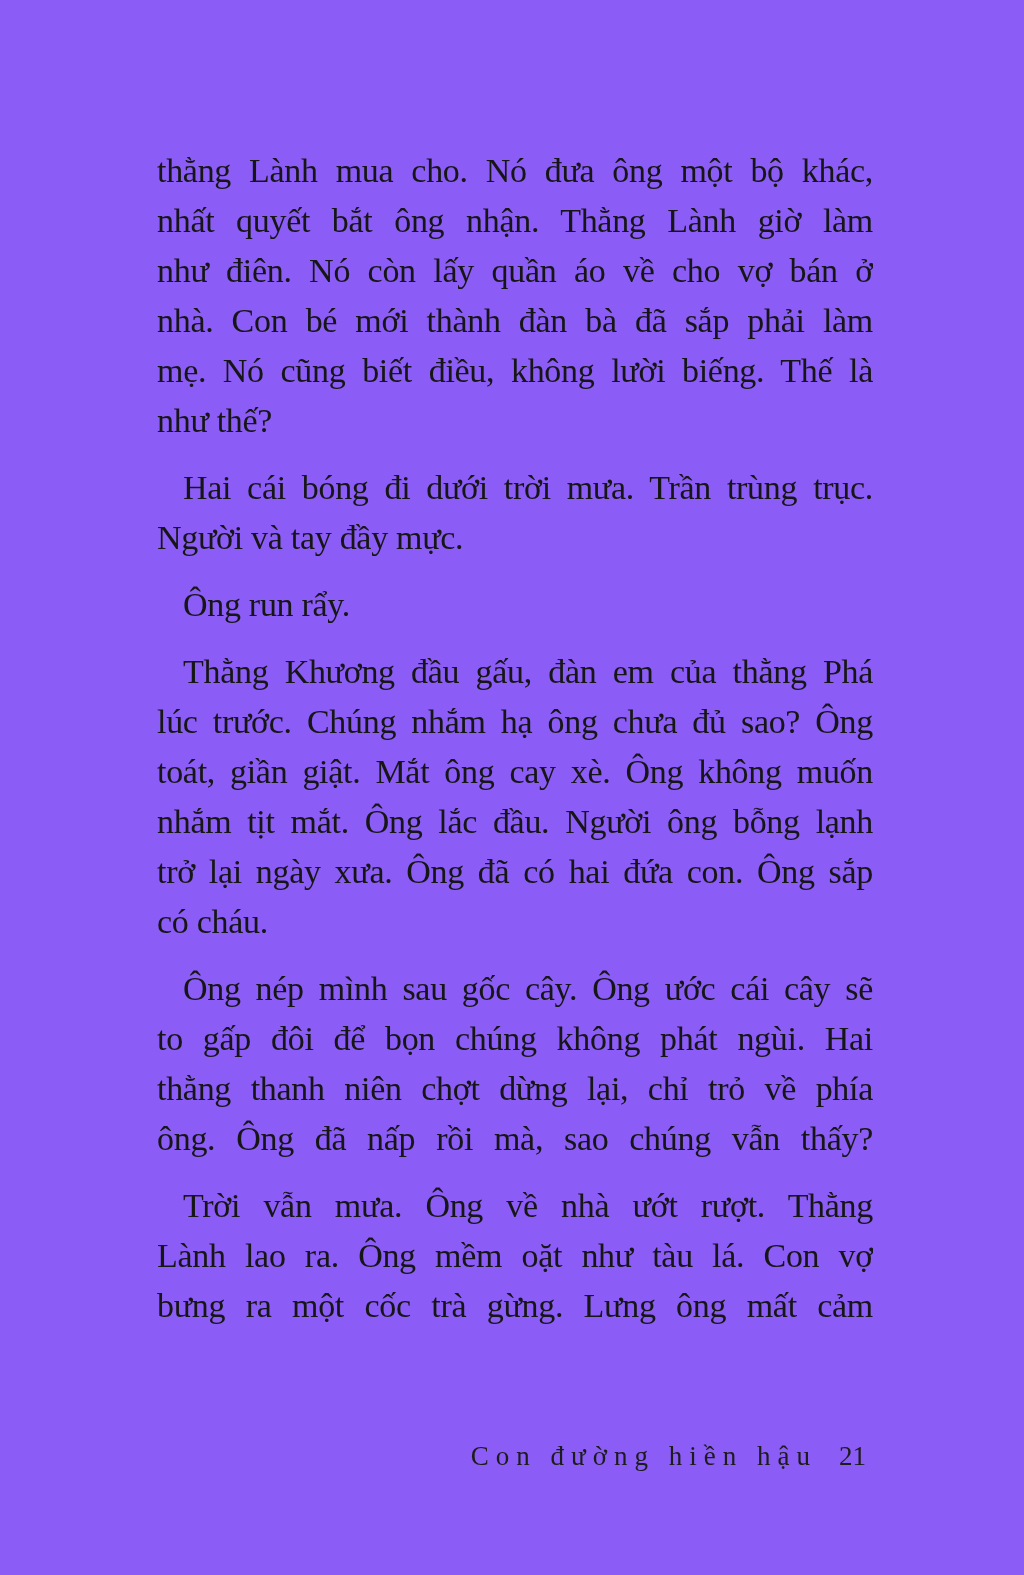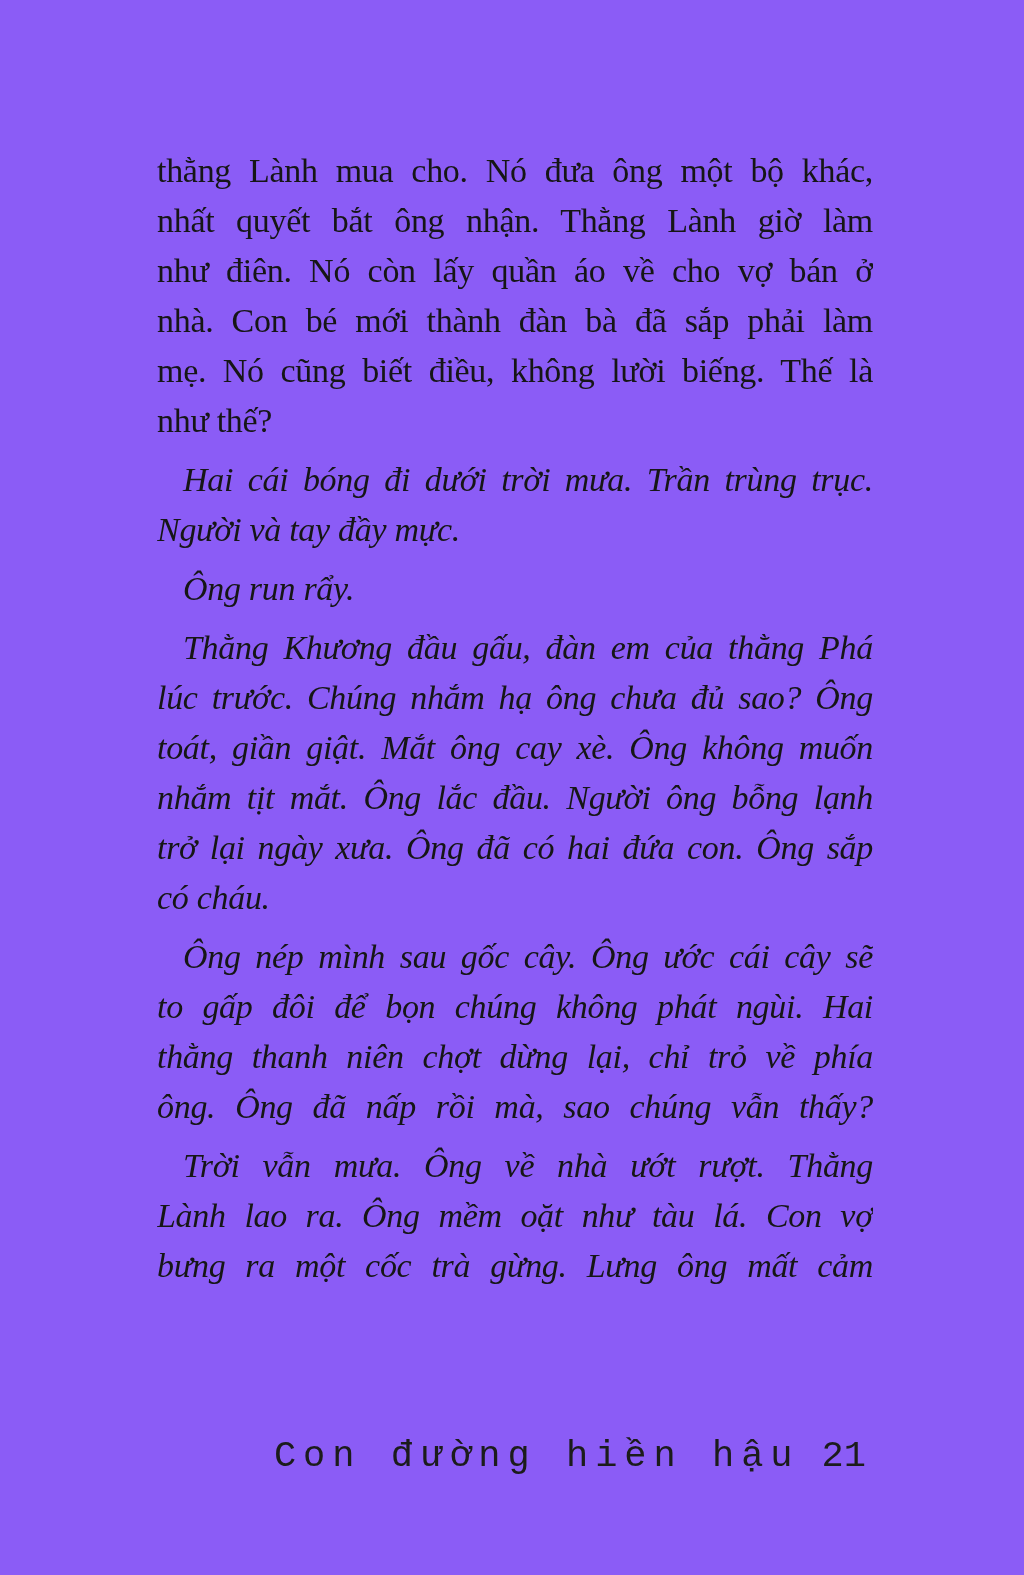--- a/index.html
+++ b/index.html
@@ -23,22 +23,21 @@
   .text-block {
     position: absolute;
     left: 157px;
     top: 146px;
     width: 716px;
   }
   .para {
     margin: 0;
   }
   .para + .para {
-    margin-top: 9px;
-    font-style: italic;
+    margin-top: 17px;
   }
   .line {
     height: 50px;
     line-height: 50px;
     font-size: 34px;
     letter-spacing: -0.3px;
     text-align: justify;
     text-align-last: justify;
     overflow: hidden;
     white-space: nowrap;
@@ -48,25 +47,24 @@
   .line.last {
     text-align-last: left;
   }
   .para.indent .line:first-child {
     text-indent: 26px;
   }
   .footer {
     position: absolute;
     top: 1438px;
     right: 158px;
-    font-size: 37px;
+    font-size: 27px;
     line-height: 36px;
     color: #1c1c1c;
     white-space: nowrap;
-    font-family: Liberation Mono, monospace;
   }
   .running-title {
     letter-spacing: 7px;
   }
   .page-num {
     letter-spacing: 0;
     margin-left: 22px;
   }
 </style>
 </head>

